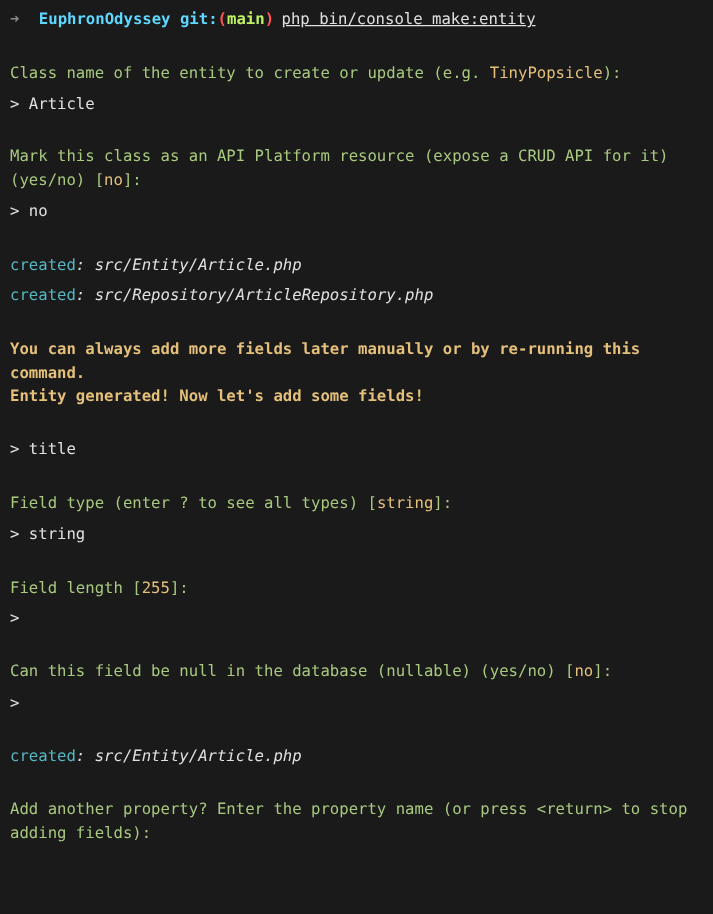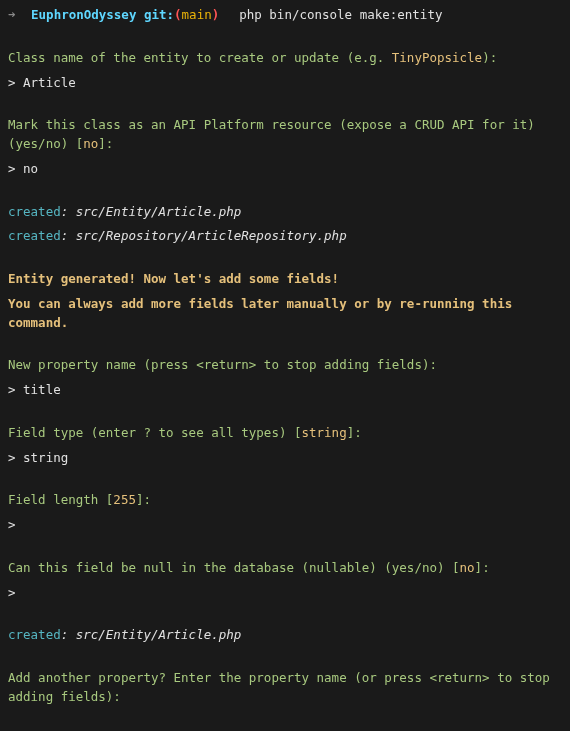--- a/index.html
+++ b/index.html
@@ -33,26 +33,27 @@
     }
     .git-label {
       color: #5fd7ff;
       font-weight: bold;
     }
     .paren {
       color: #ff5555;
       font-weight: bold;
     }
     .branch {
-      color: #eab308;
-      font-weight: normal;
+      color: #bef264;
+      font-weight: bold;
     }
     .cmd {
       color: #e0e0e0;
-      margin-left: 20px;
+      margin-left: 6px;
+      text-decoration: underline;
     }
     .section {
       margin-top: 24px;
     }
     .green {
       color: #a8c97f;
     }
     .yellow {
       color: #e5c07b;
       margin-top: 21px;
@@ -105,26 +106,25 @@
 <div class="section">
   <div>
     <span class="cyan">created</span><span class="white">: src/Entity/Article.php</span>
   </div>
   <div style="margin-top:6px;">
     <span class="cyan">created</span><span class="white">: src/Repository/ArticleRepository.php</span>
   </div>
 </div>
 
 <div class="section">
+  <div class="yellow-bold" style="margin-top:6px;">You can always add more fields later manually or by re-running this command.</div>
   <div class="yellow-bold">Entity generated! Now let's add some fields!</div>
-  <div class="yellow-bold" style="margin-top:6px;">You can always add more fields later manually or by re-running this command.</div>
 </div>
 
 <div class="section">
-  <span class="green">New property name (press &lt;return&gt; to stop adding fields):</span>
   <div class="input-line">&gt; title</div>
 </div>
 
 <div class="section">
   <span class="green">Field type (enter ? to see all types) [</span><span class="yellow">string</span><span class="green">]:</span>
   <div class="input-line">&gt; string</div>
 </div>
 
 <div class="section">
   <span class="green">Field length [</span><span class="yellow">255</span><span class="green">]:</span>

